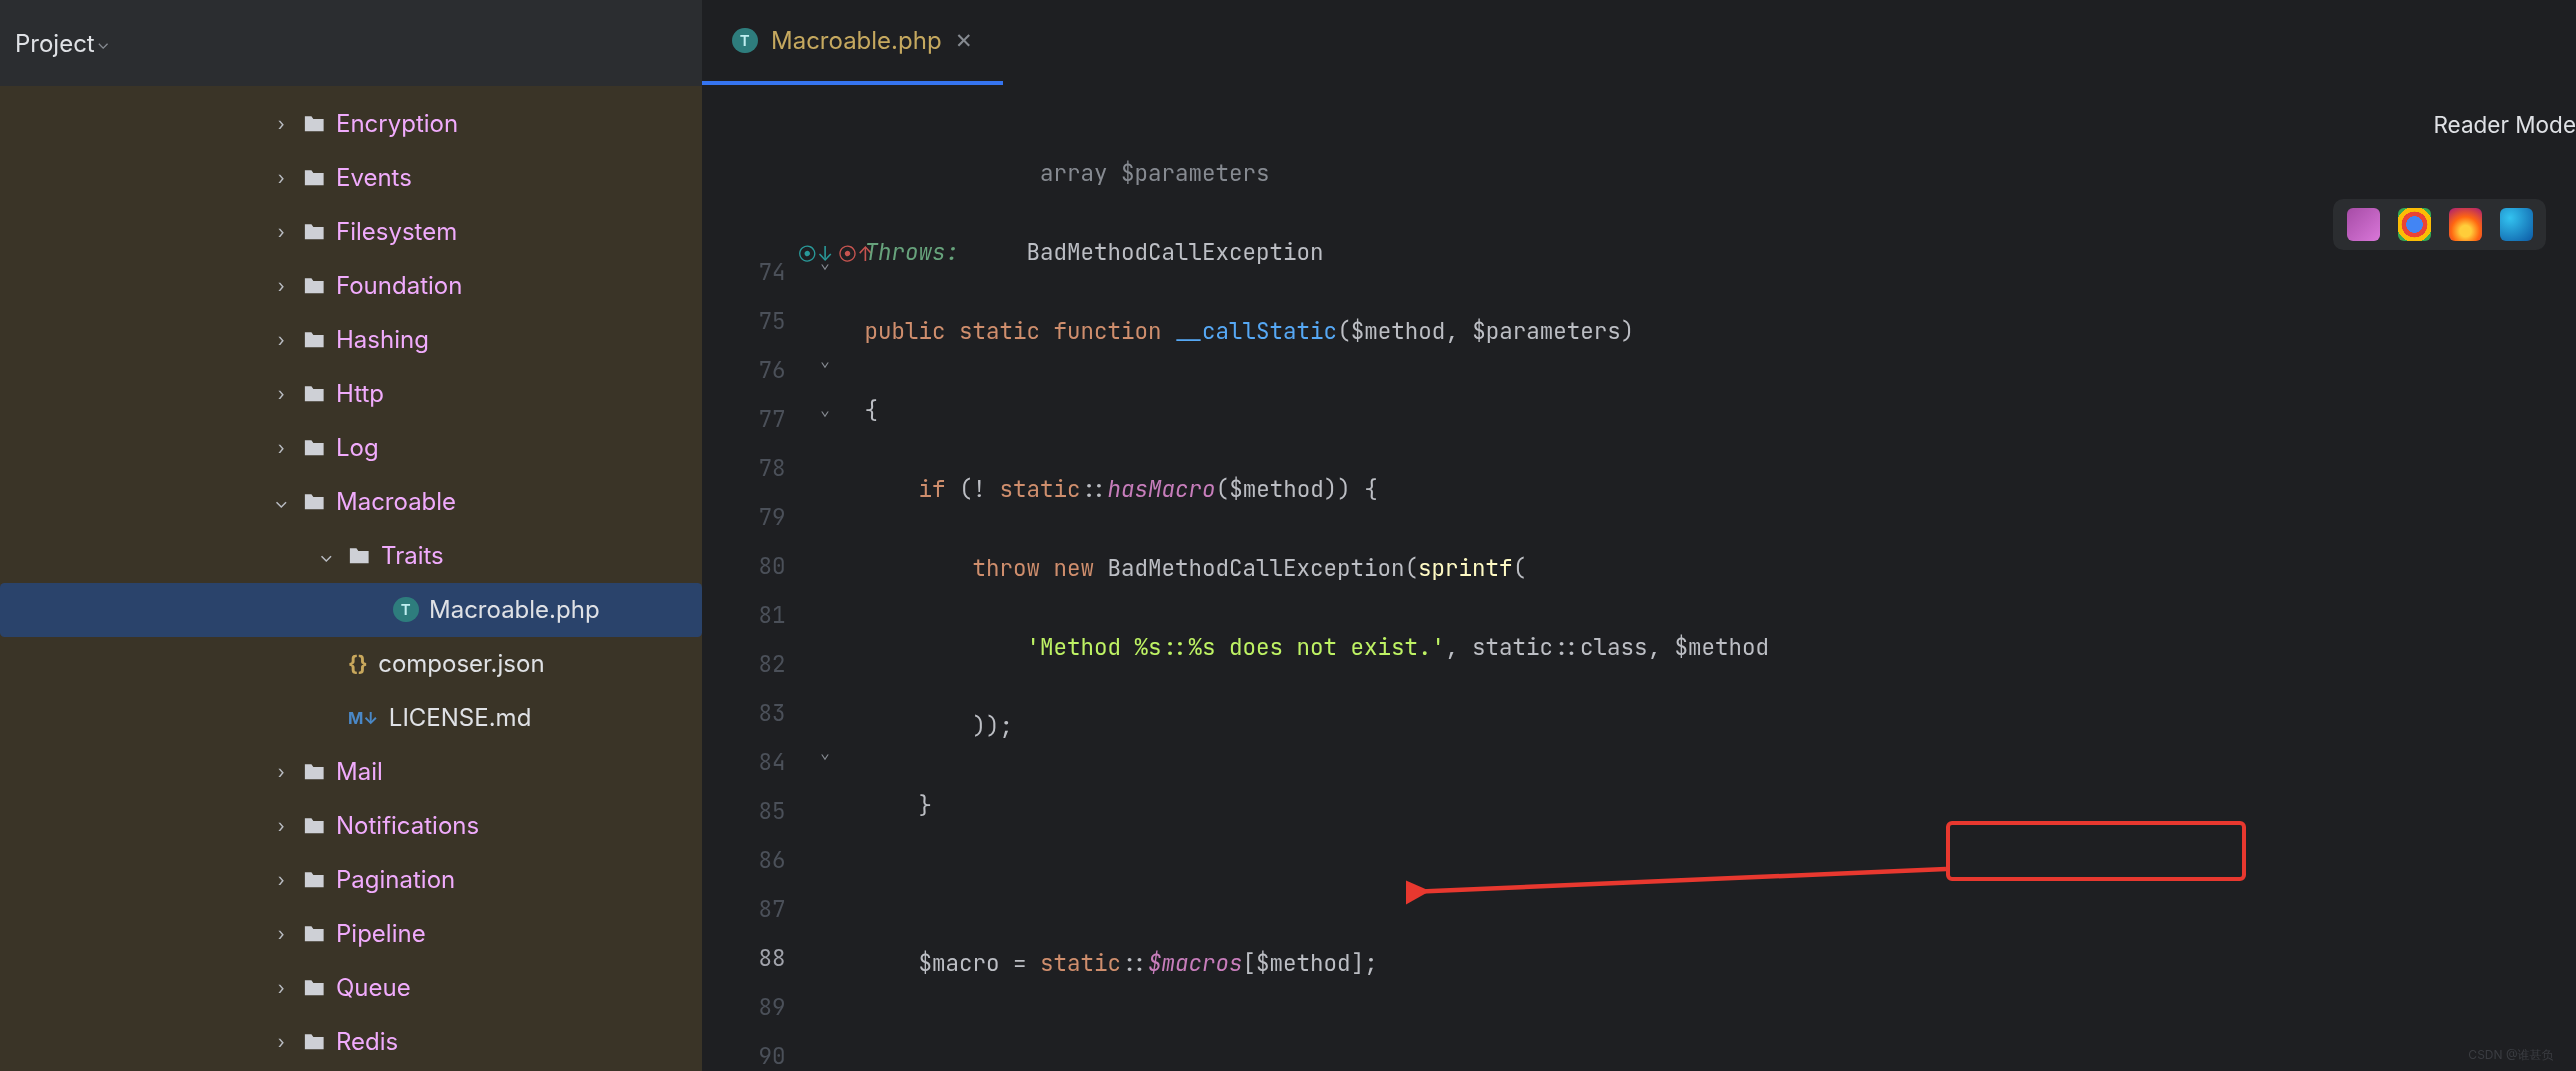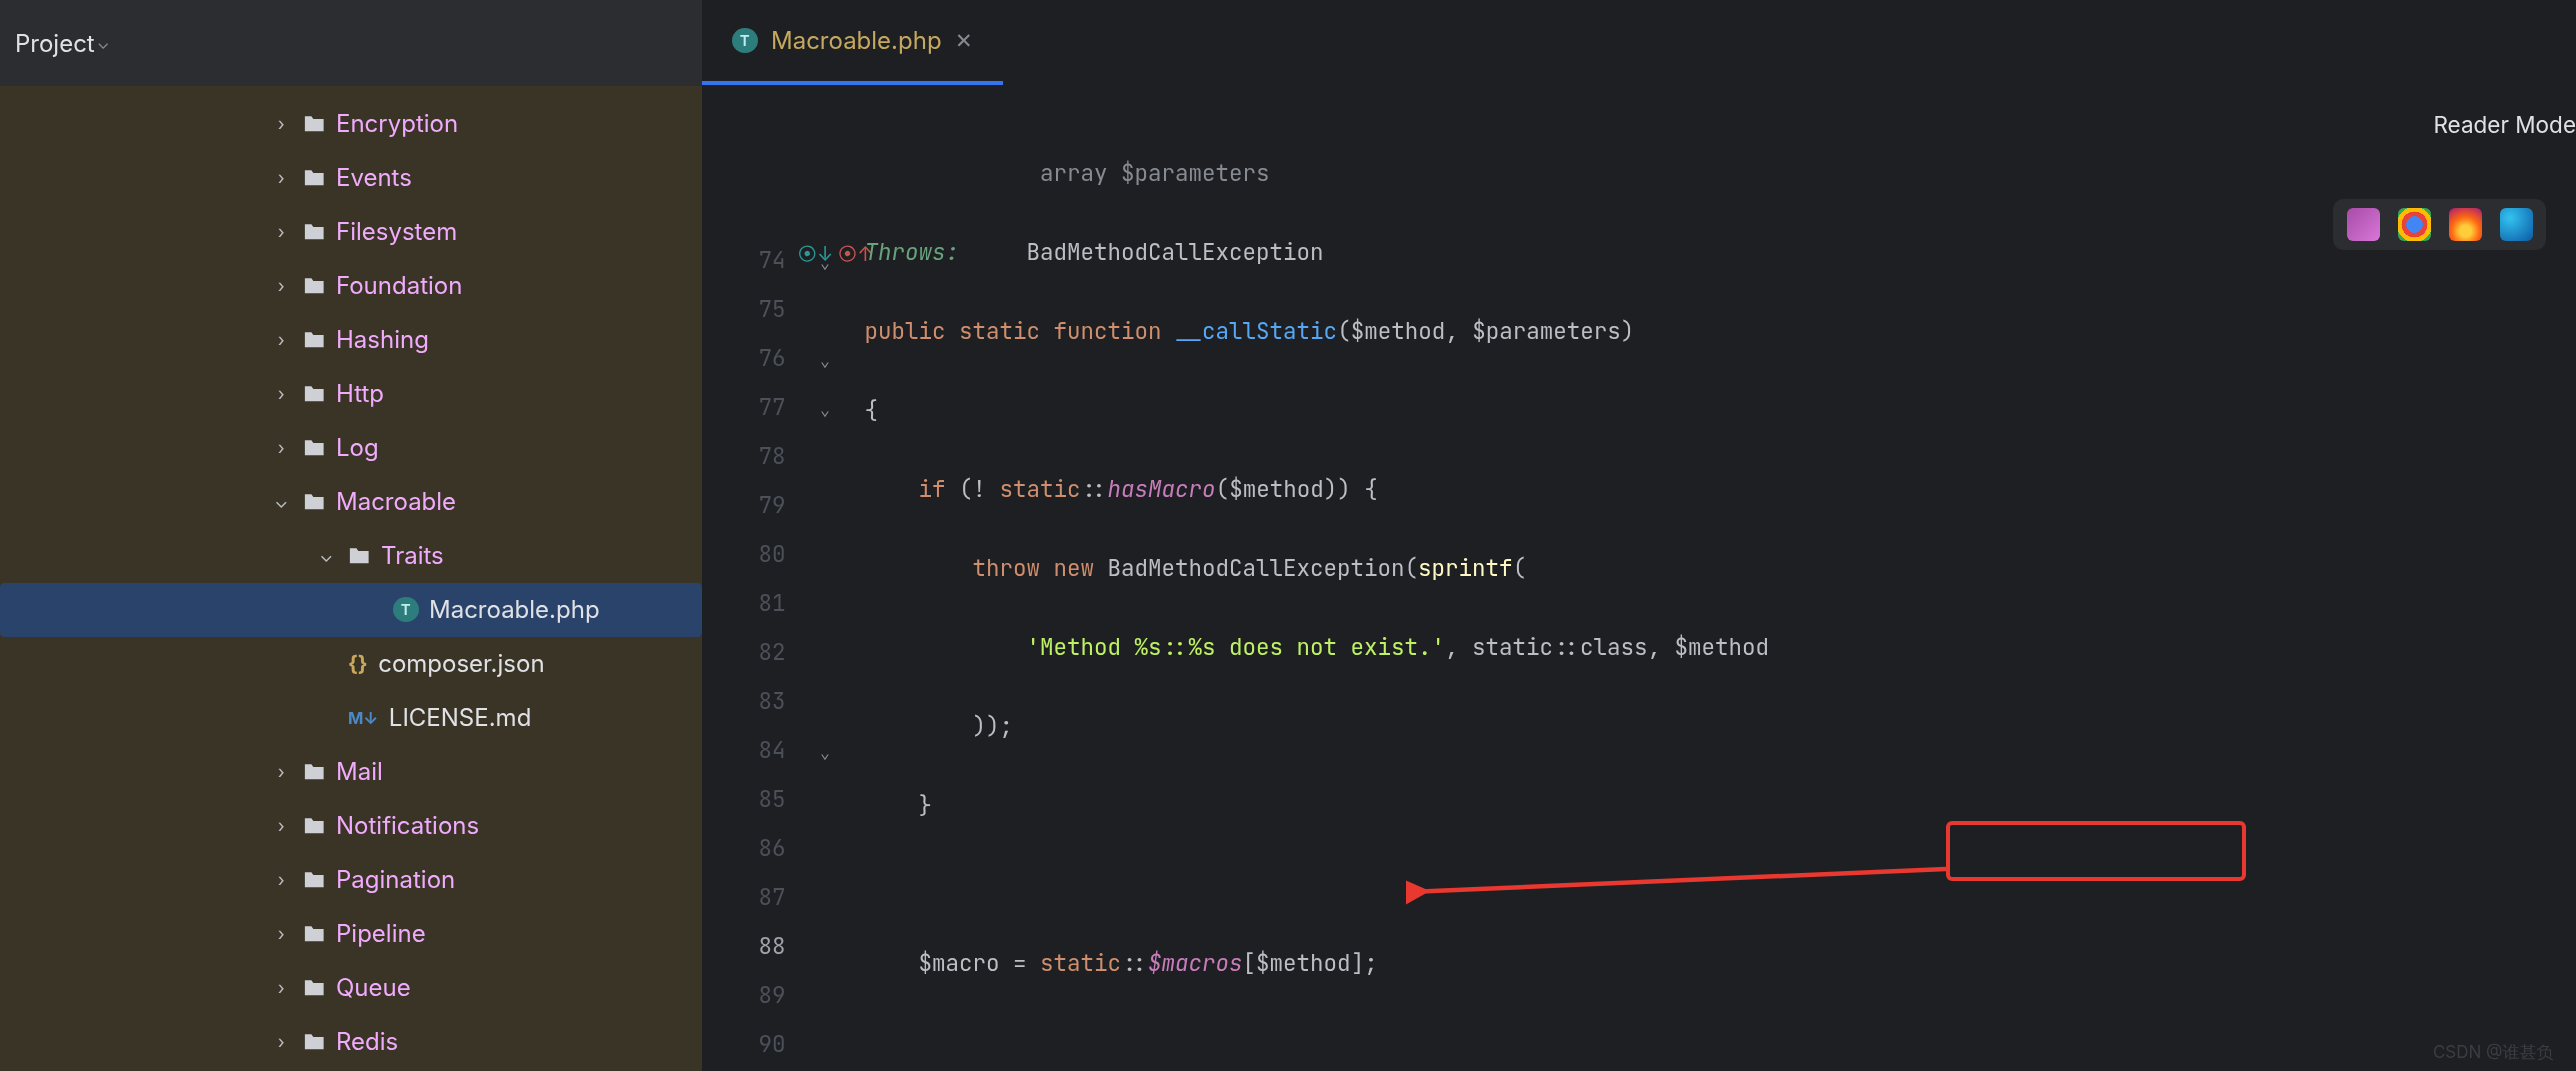--- a/index.html
+++ b/index.html
@@ -78,20 +78,21 @@
 
   .editor-body { flex:1; display:flex; overflow:hidden;}
   .gutter {
     width: 97px;
     text-align:right;
     color:#4b5059;
     font-family: "JetBrains Mono", Menlo, Consolas, monospace;
     font-size: 22.5px;
     padding-right: 13.5px;
     padding-top: 3px;
+    margin-top: 12px;
   }
   .gline { height: 49px; line-height:49px;}
   .gline.hl { color:#a1a3ab;}
   .fold-col {
     width: 52px;
     color:#6f737a;
     font-family: monospace;
     font-size: 22.5px;
     padding-top: 3px;
   }
@@ -117,21 +118,21 @@
   .method-it { color:#c77dbb; font-style:italic;}
   .str { color:#bef264; }
   .doc-key { color:#67a37c; font-style: italic;}
   .type { color:#bcbec4; }
   .punc { color:#bcbec4;}
   .highlight-box {
     border:4.5px solid #e8382f; border-radius:6px;
     position:absolute; pointer-events:none;
   }
   .arrow-svg { position:absolute; pointer-events:none;}
-  .watermark { position:fixed; right:22.5px; bottom:7.5px; color:#3b3d42; font-size:17px;margin-left:36px;}
+  .watermark { position:fixed; right:22.5px; bottom:7.5px; color:#3b3d42; font-size:12px;margin-left:36px;}
 </style>
 </head>
 <body>
 
 <div class="root">
 
   <div class="sidebar">
     <div class="sidebar-header">
       <span>Project</span>
       <span class="chev">⌄</span>

